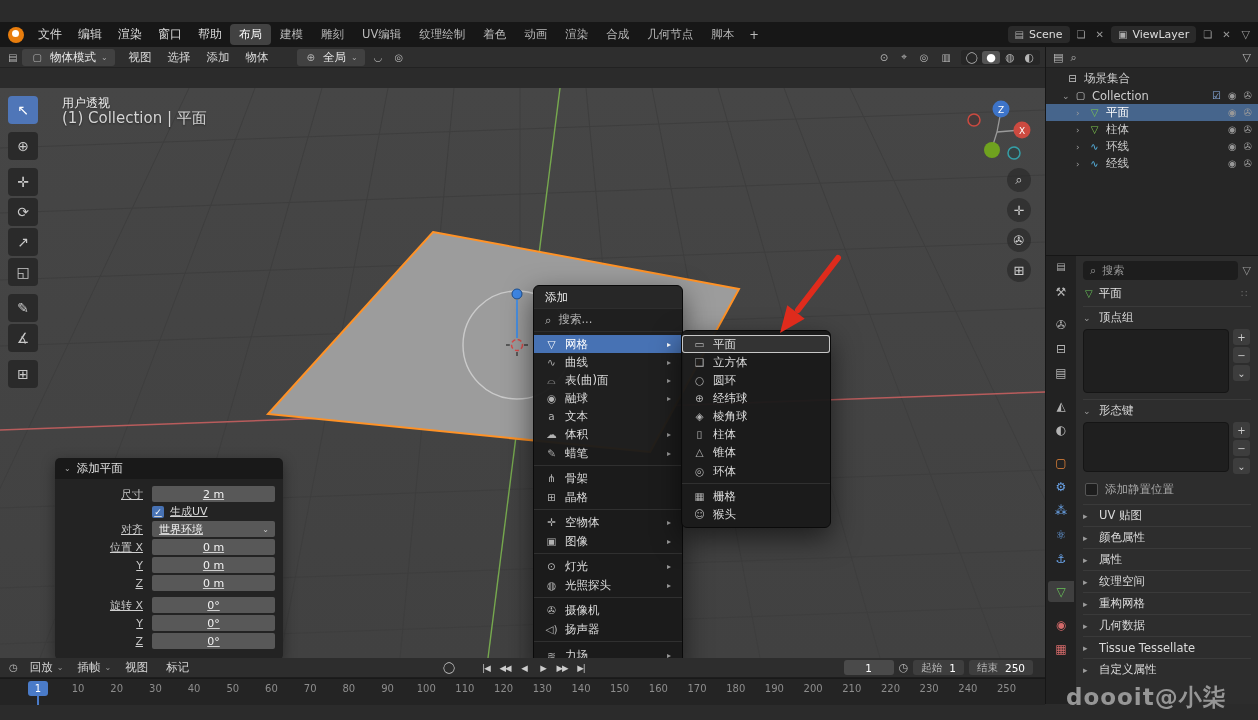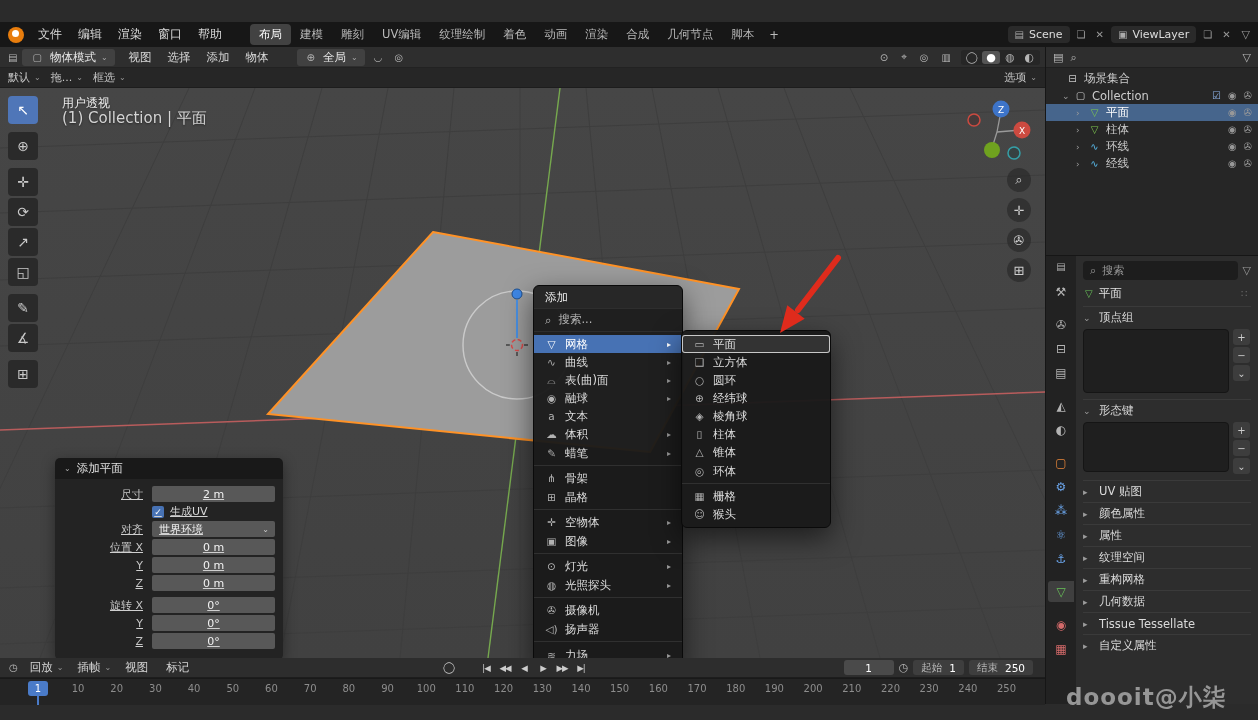--- a/index.html
+++ b/index.html
@@ -14,21 +14,21 @@
   .light.red{background:#ff5f57}.light.yellow{background:#febc2e}.light.green{background:#28c840}
   .macos-title{font-size:12px;color:#e3e3e3;}
 
   
   .topbar{position:absolute;left:0;top:22px;width:1258px;height:25px;background:#171717;
           display:flex;align-items:center;padding:0 8px;box-sizing:border-box;}
   .blender-logo{width:16px;height:16px;border-radius:50%;background:#e87d0d;position:relative;margin-right:6px;flex:0 0 auto;}
   .blender-logo::after{content:"";position:absolute;left:4px;top:3px;width:7px;height:7px;border-radius:50%;background:#fff;}
   .tb-menus{display:flex;}
   .tb-menu{padding:2px 8px;color:#d8d8d8;font-size:12px;border-radius:3px;}
-  .workspaces{display:flex;margin-left:20px;align-items:center;}
+  .workspaces{display:flex;margin-left:0;align-items:center;}
   .ws{padding:3px 9px;font-size:11.5px;color:#b9b9b9;border-radius:4px;white-space:nowrap;}
   .ws.active{background:#424242;color:#fff;}
   .ws.add{color:#bdbdbd;padding:3px 6px;}
   .topbar-right{margin-left:auto;display:flex;align-items:center;gap:4px;}
   .chip{display:flex;align-items:center;gap:5px;background:#2a2a2a;border-radius:4px;padding:2px 7px;font-size:11px;color:#ddd;}
   .chip-icon{color:#aaa;font-size:10px;}
   .mini-btn{color:#9a9a9a;font-size:10px;padding:2px 3px;}
   .funnel{color:#9a9a9a;font-size:11px;margin-left:4px;}
 
   
@@ -261,34 +261,20 @@
       <div class="shading">
 
       <span class="shade">◯</span>
           <span class="shade active">●</span>
           <span class="shade">◍</span>
           <span class="shade">◐</span>
         </div>
     </div>
   </div>
 
-  <div class="vp-tools-row">
-    <div class="tool-chip">
-      <span>默认</span>
-    </div>
-    <div class="tool-chip">
-      <span>拖...</span>
-    </div>
-    <div class="tool-chip">
-      <span>框选</span>
-    </div>
-    <div class="tool-chip row-right">
-      <span>选项</span>
-    </div>
-  </div>
 
   <div class="canvas">
     <svg class="scene-svg" width="1045" height="570" viewBox="0 0 1045 570">
       <g stroke="#3e3e3e" stroke-width="1">
         <line x1="189" y1="0" x2="-80" y2="570"></line>
           <line x1="255" y1="0" x2="40" y2="570"></line>
         <line x1="322" y1="0" x2="160" y2="570"></line>
           <line x1="388" y1="0" x2="280" y2="570"></line>
         <line x1="454" y1="0" x2="400" y2="570"></line>
           <line x1="520" y1="0" x2="520" y2="570"></line>
@@ -810,20 +796,24 @@
         </div>
         <div class="plist-row">
           <div class="plist sk"></div>
           <div class="plist-btns">
 
           <span class="pbtn">+</span>
               <span class="pbtn">−</span>
               <span class="pbtn">⌄</span>
             </div>
         </div>
+        <div class="prop-check-row">
+          <span class="empty-check"></span>
+          <span>添加静置位置</span>
+        </div>
       </div>
 
       <div>
 
           <div class="psec">
             <div class="psec-header">
               <span class="psec-chev">▸</span>
               <span>UV 贴图</span>
             </div>
           </div>

